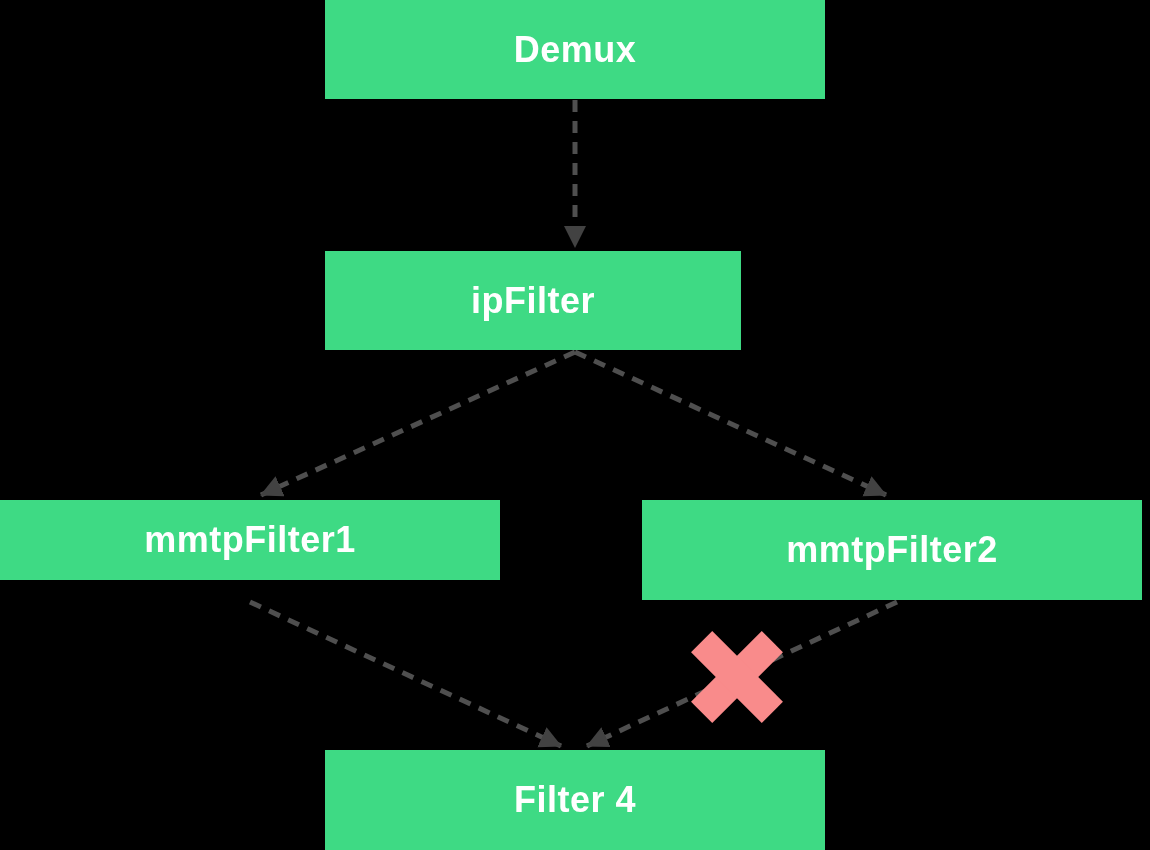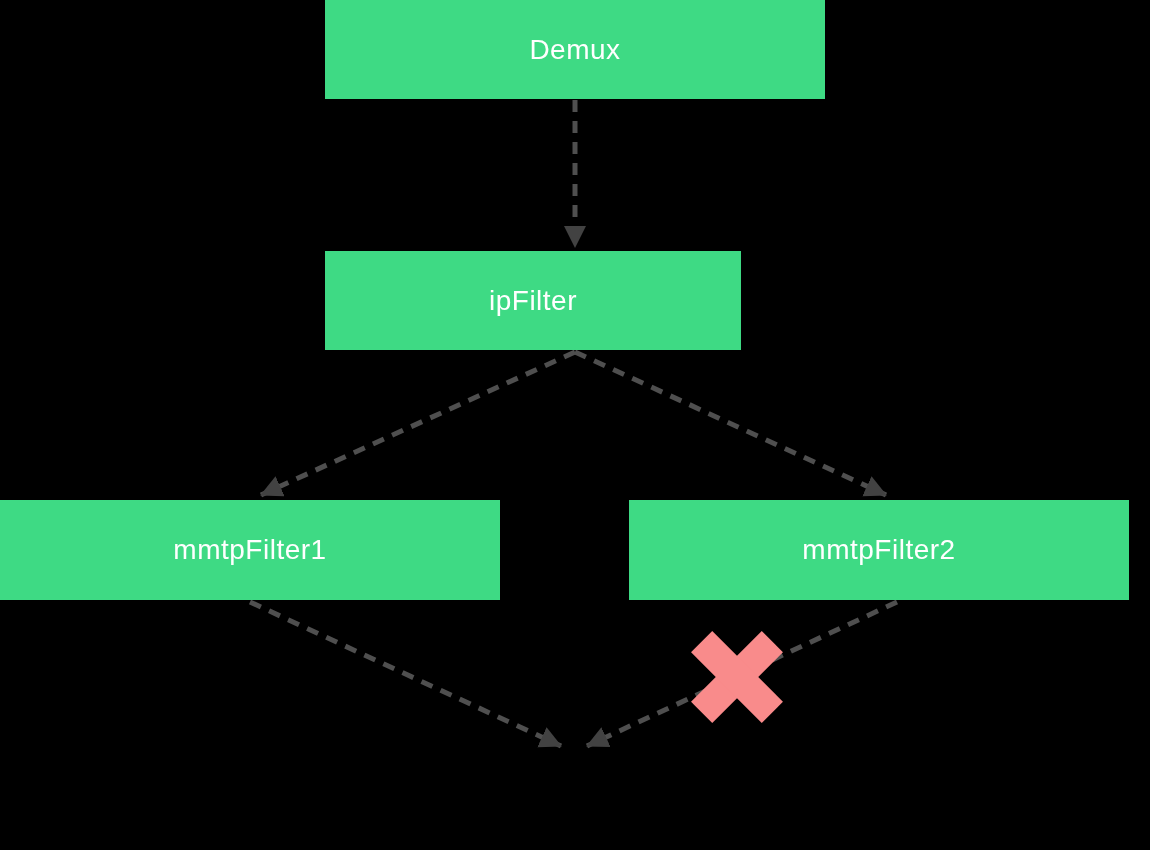--- a/index.html
+++ b/index.html
@@ -24,28 +24,28 @@
     width: 1150px;
     height: 850px;
   }
   .node {
     position: absolute;
     background: #3eda84;
     color: #ffffff;
     display: flex;
     align-items: center;
     justify-content: center;
-    font-size: 28px;
-    font-weight: 400;
+    font-size: 36px;
+    font-weight: 700;
     letter-spacing: 0.5px;
   }
   .node-demux       { left: 325px; top: 0;     width: 500px; height: 99px;  }
   .node-ipfilter    { left: 325px; top: 251px; width: 416px; height: 99px;  }
-  .node-mmtpfilter1 { left: 0;     top: 500px; width: 500px; height: 100px; }
-  .node-mmtpfilter2 { left: 629px; top: 500px; width: 500px; height: 100px; }
+  .node-mmtpfilter1 { left: 0;     top: 500px; width: 500px; height: 80px; }
+  .node-mmtpfilter2 { left: 642px; top: 500px; width: 500px; height: 100px; }
   .node-filter4     { left: 325px; top: 750px; width: 500px; height: 100px; }
   .cross {
     position: absolute;
     left: 687px;
     top: 627px;
     width: 100px;
     height: 100px;
   }
   .cross .bar {
     position: absolute;
@@ -85,19 +85,22 @@
   </div>
 
   <div class="node node-mmtpfilter1">
     <span>mmtpFilter1</span>
   </div>
 
   <div class="node node-mmtpfilter2">
     <span>mmtpFilter2</span>
   </div>
 
+  <div class="node node-filter4">
+    <span>Filter 4</span>
+  </div>
 
   <div class="cross">
     <div class="bar bar-a"></div>
     <div class="bar bar-b"></div>
   </div>
 
 </div>
 
 </body></html>

